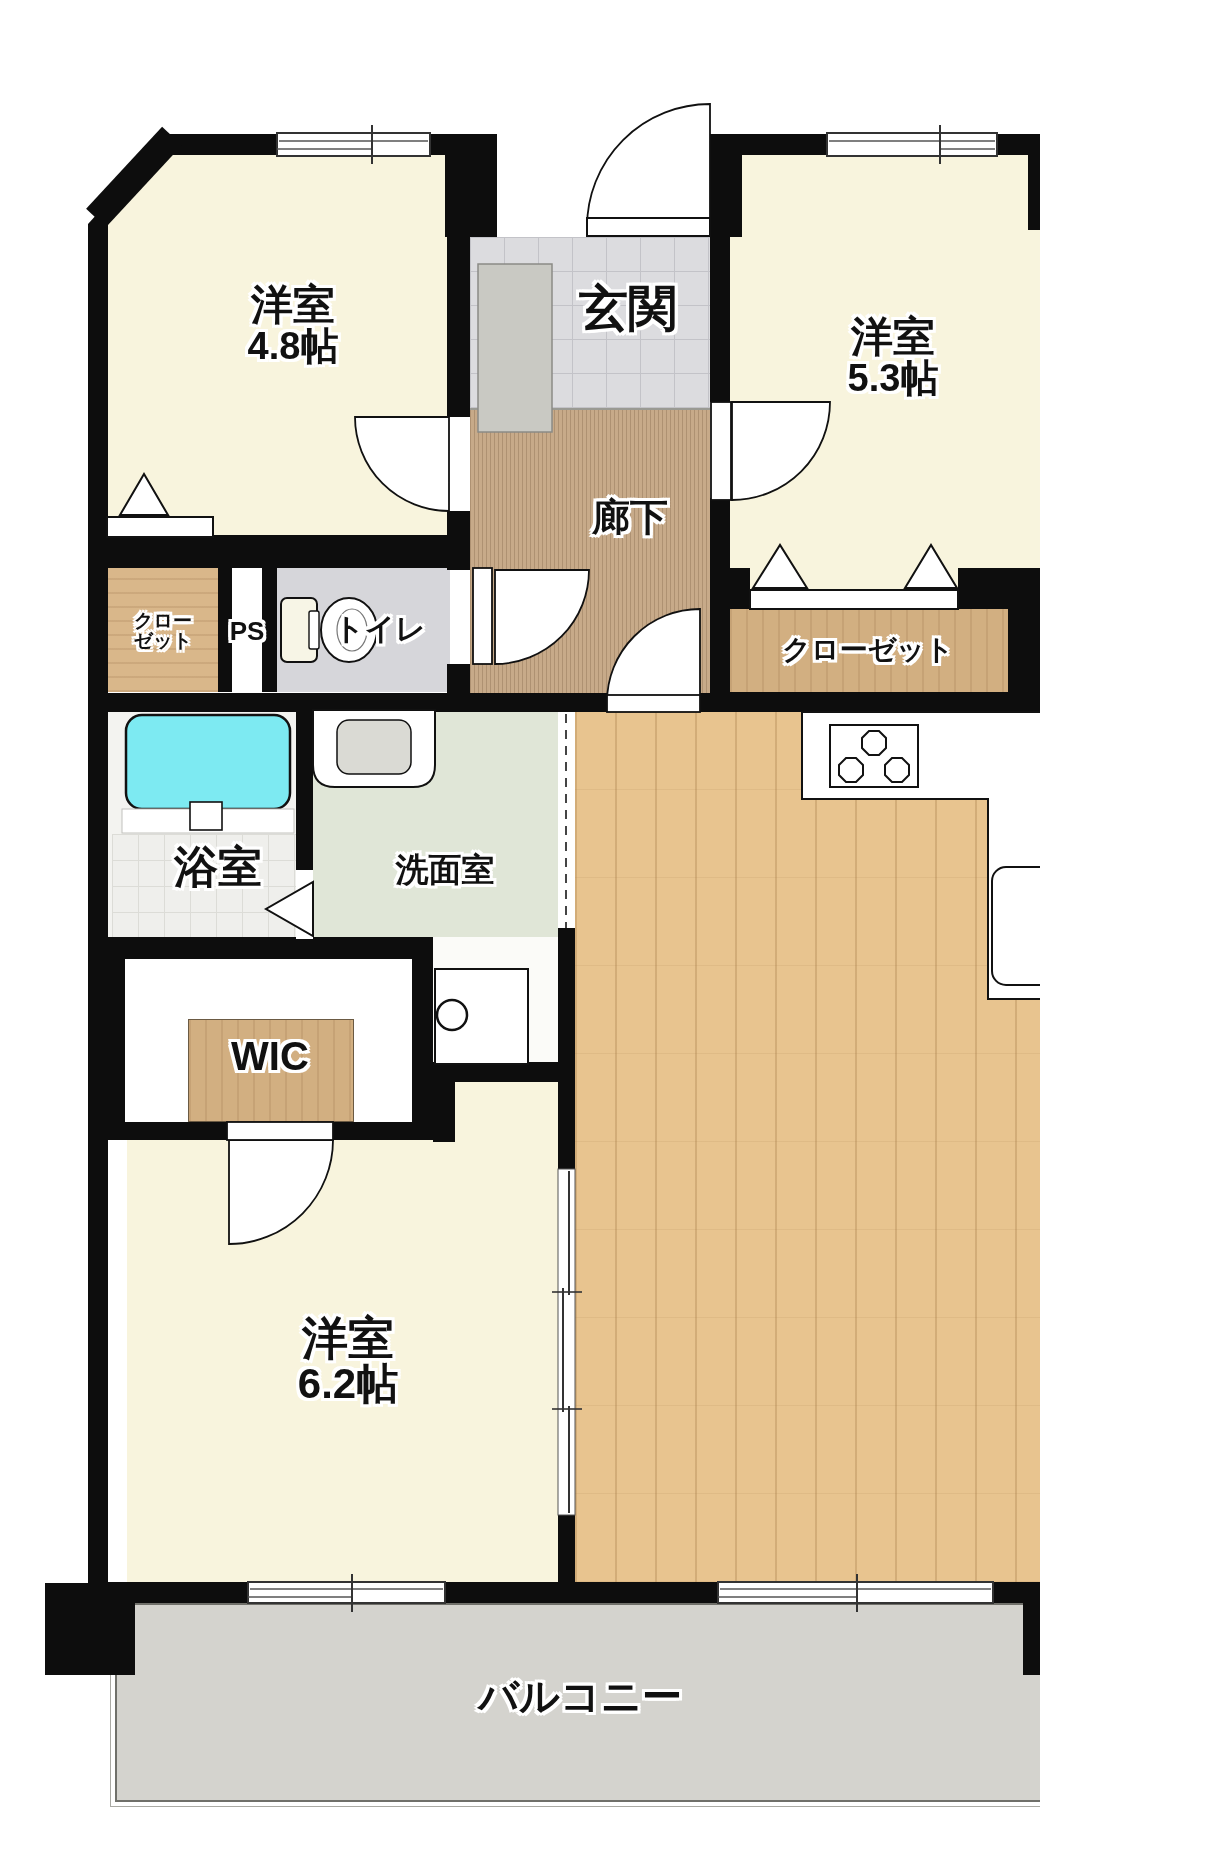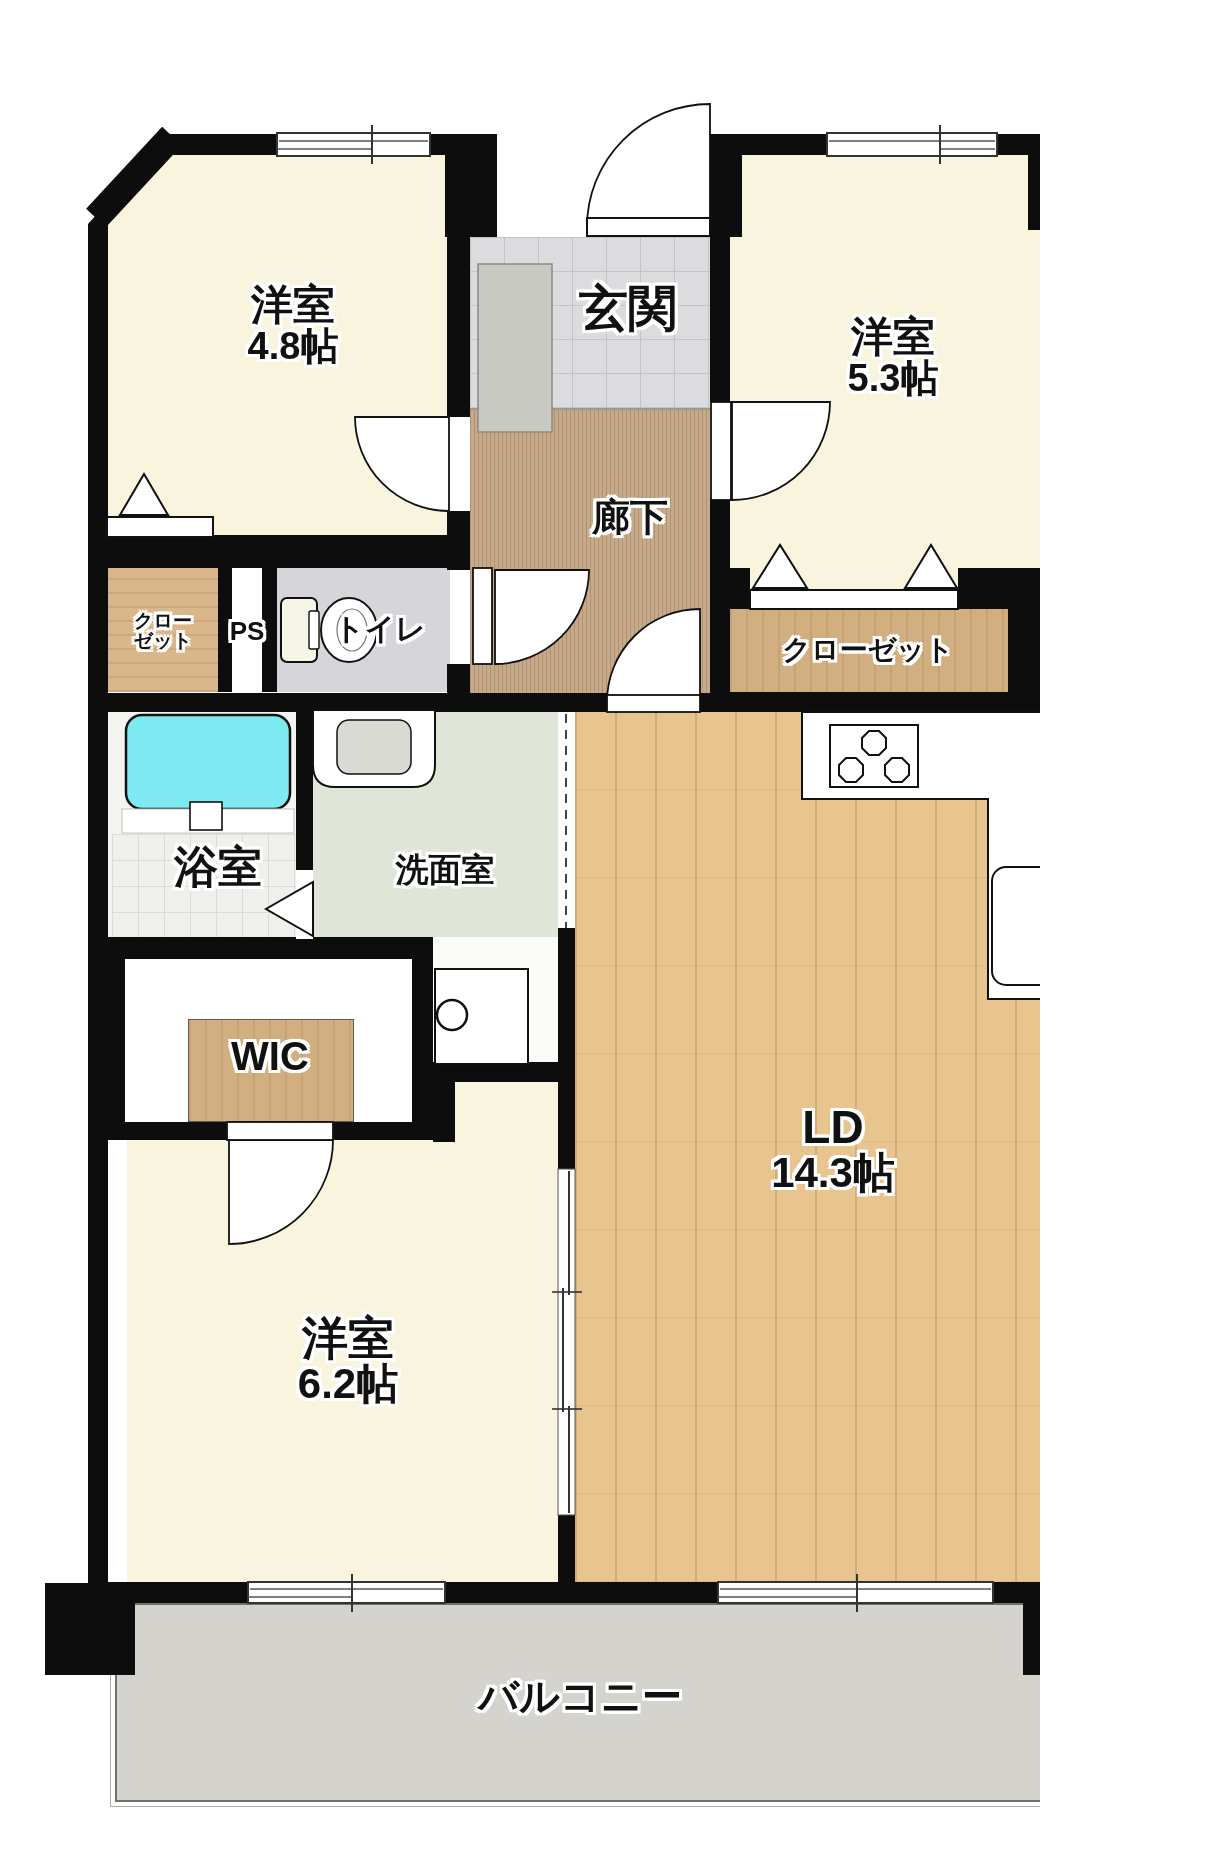--- a/index.html
+++ b/index.html
@@ -277,24 +277,20 @@
   </div>
   <div class="lbl" style="left:218px;top:855px;font-size:44px;">
     <span>浴室</span>
   </div>
   <div class="lbl" style="left:445px;top:858px;font-size:33px;">
     <span>洗面室</span>
   </div>
   <div class="lbl" style="left:270px;top:1044px;font-size:40px;">
     <span>WIC</span>
   </div>
-  <div class="lbl" style="left:833px;top:1137px;font-size:46px;">
-    <span>LD</span>
-      <span style="font-size:42px;">14.3帖</span>
-  </div>
   <div class="lbl" style="left:348px;top:1348px;font-size:46px;">
     <span>洋室</span>
       <span style="font-size:42px;">6.2帖</span>
   </div>
   <div class="lbl" style="left:580px;top:1684px;font-size:40px;">
     <span>バルコニー</span>
   </div>
 
 </div>
 

